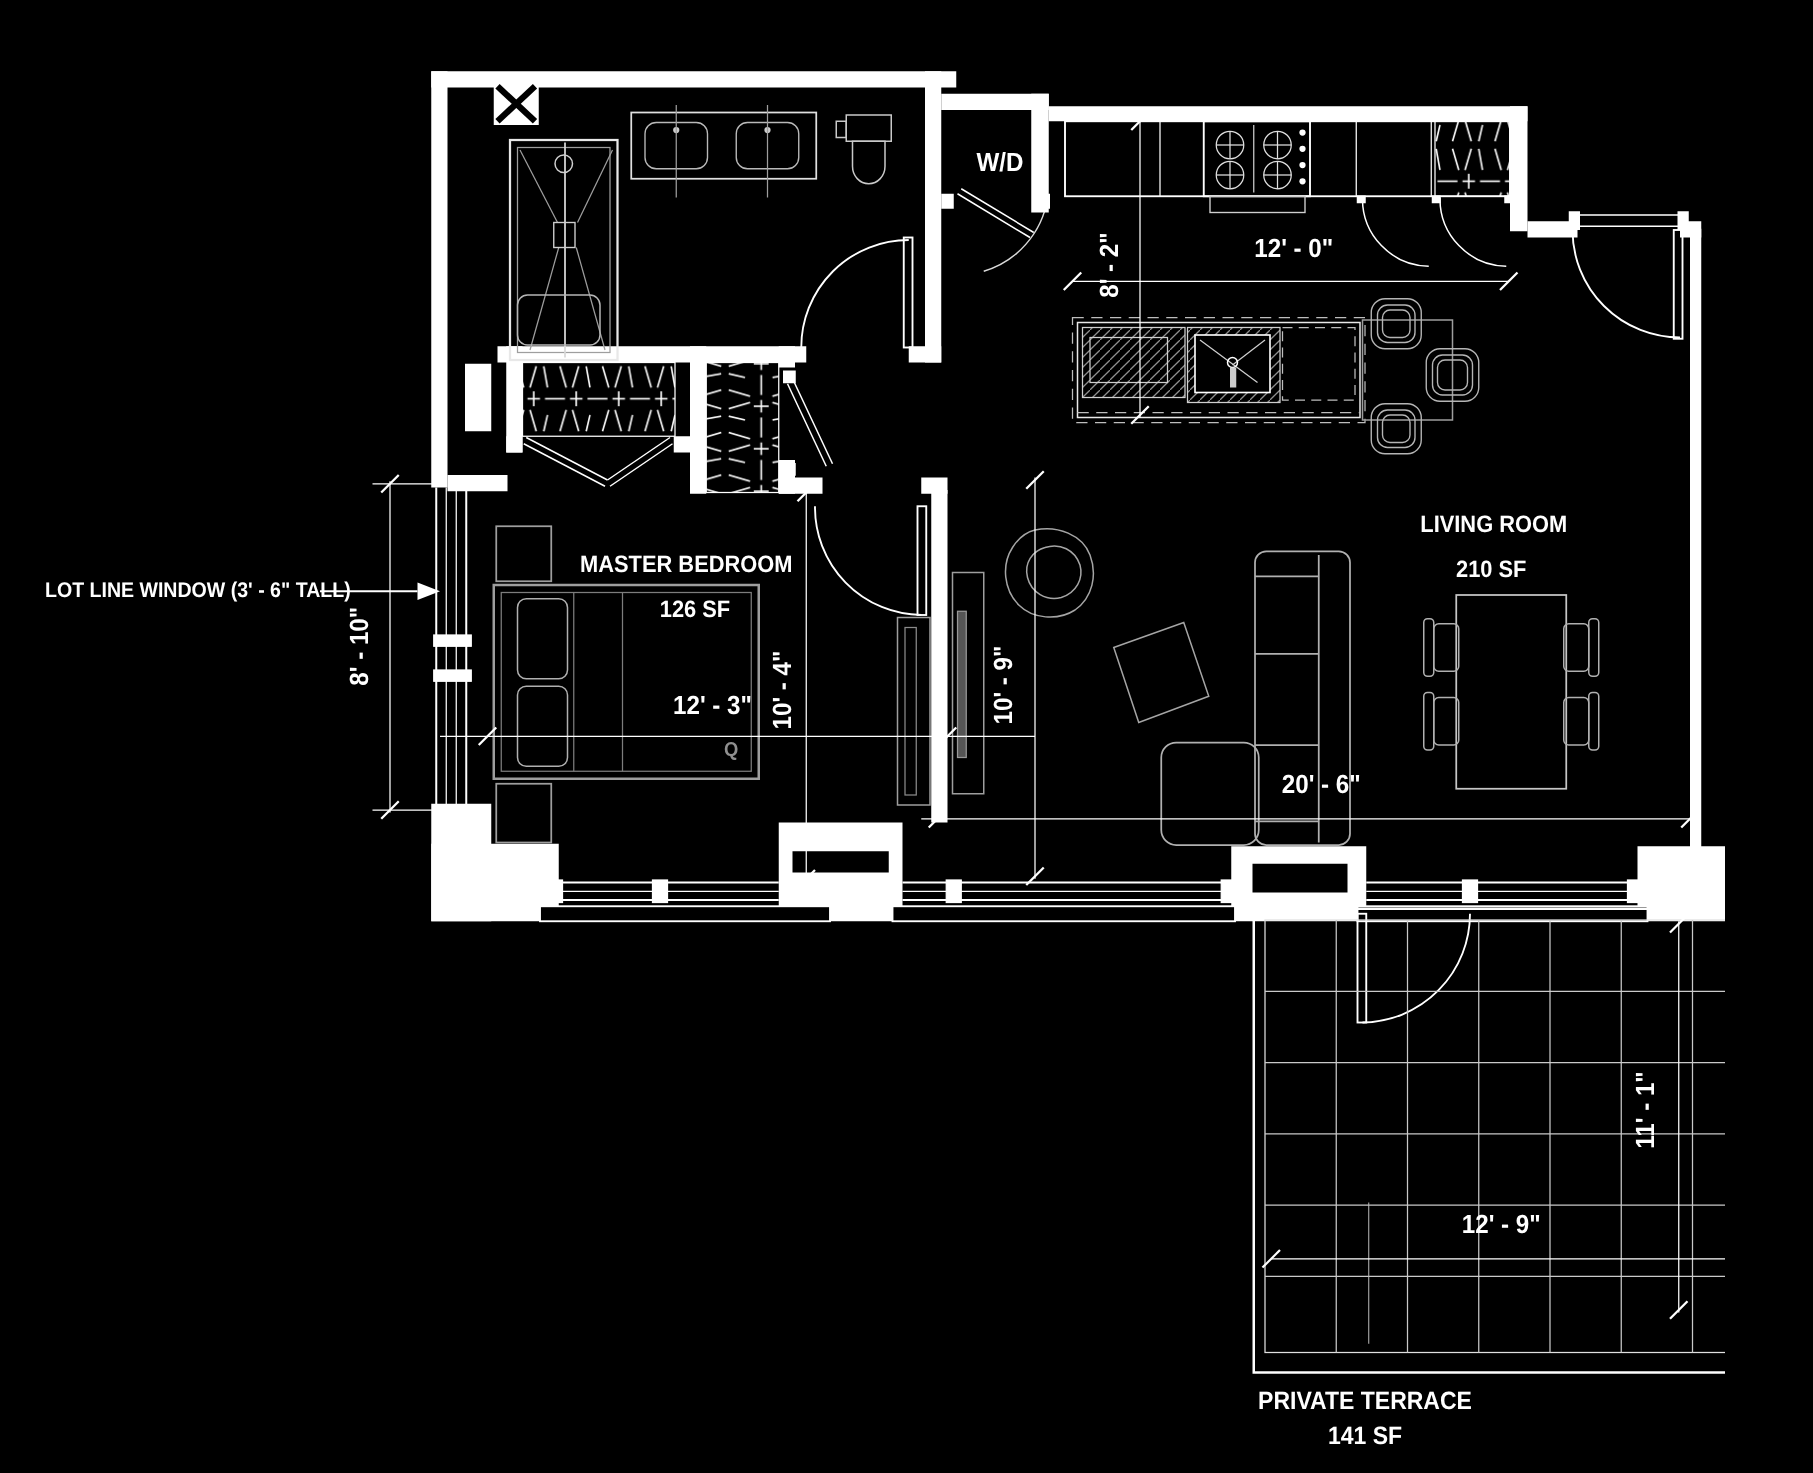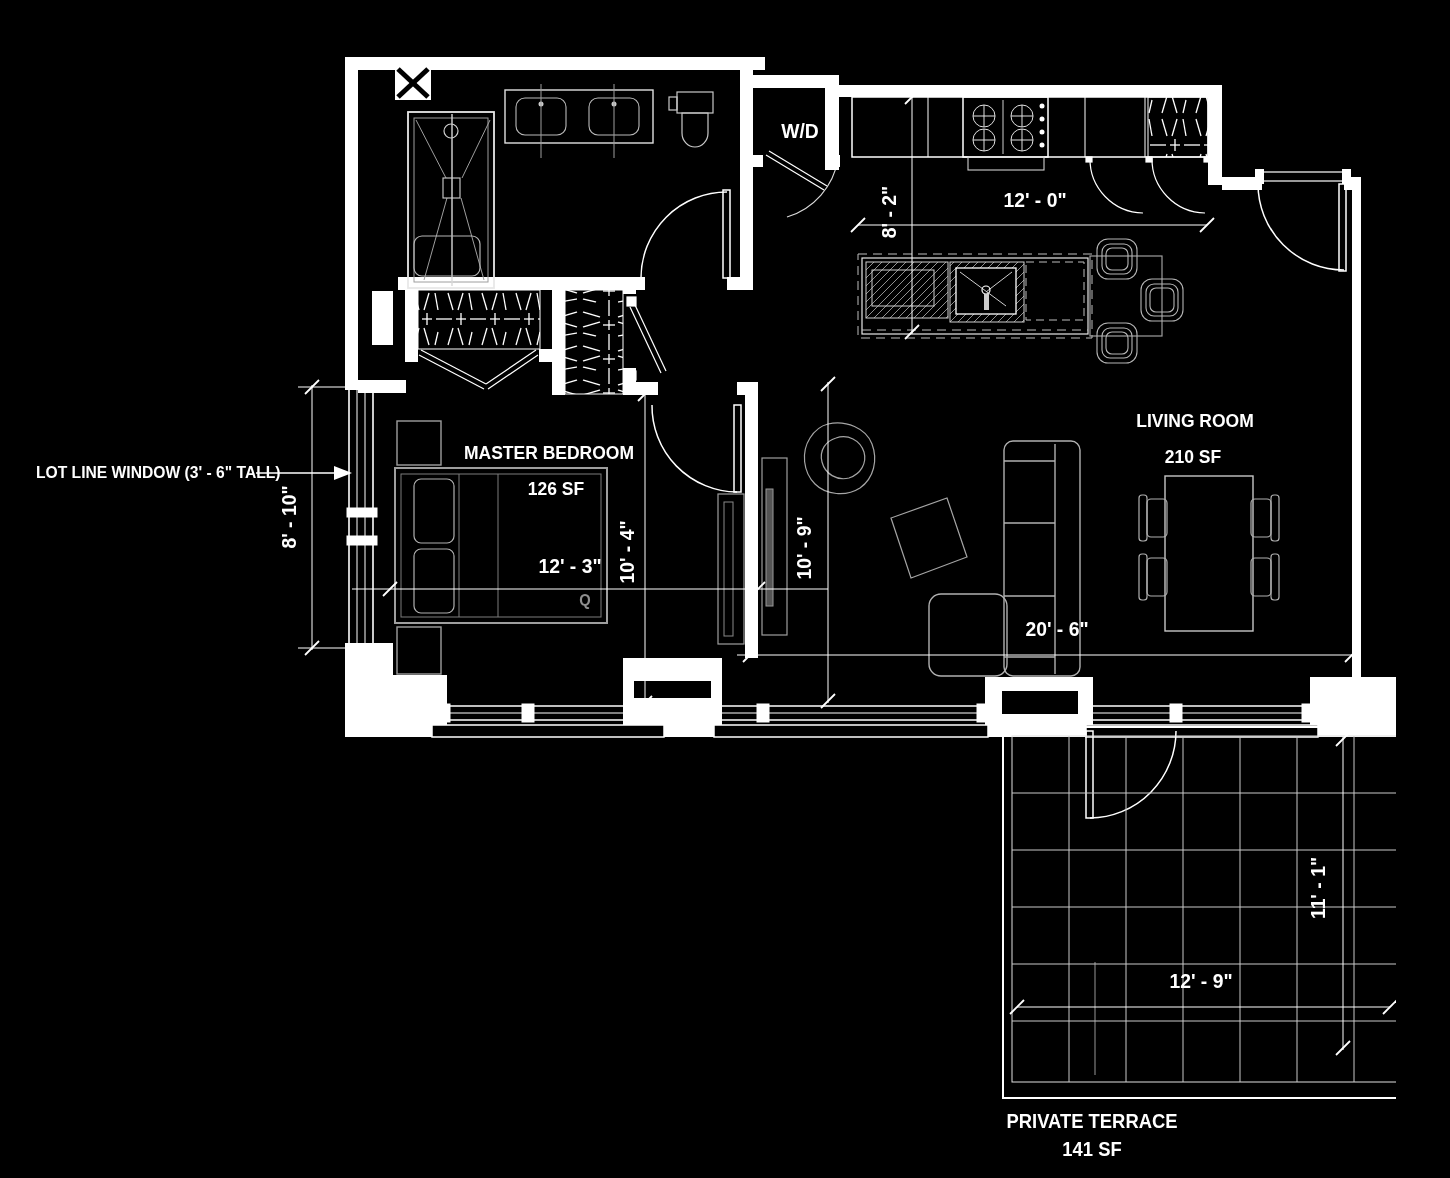--- a/index.html
+++ b/index.html
@@ -1,17 +1,17 @@
 <!DOCTYPE html>
 <html><head>
 <meta charset="utf-8">
 <style>
   html,body{margin:0;padding:0;background:#000;}
   #plan{position:relative;width:1380px;height:1178px;background:#000;overflow:hidden;
-        font-family:"Liberation Sans",sans-serif;padding-left:16px;}
+        font-family:"Liberation Sans",sans-serif;}
   #plan svg{position:absolute;left:0;top:0;}
   .lbl{position:absolute;color:#fff;font-weight:bold;font-size:19px;white-space:nowrap;
        transform:translate(-50%,-50%) scale(0.92,1);line-height:1;}
   .lbl.dim{font-size:21px;}
   .lbl.rot{transform:translate(-50%,-50%) rotate(-90deg) scale(0.92,1);}
   .lbl.note{font-size:17px;transform:translate(0,-50%) scale(0.92,1);transform-origin:left center;}
   .lbl.terr{font-size:20px;text-align:center;}
   .lbl.bedq{color:#8f8f8f;font-size:16px;}
 </style>
 </head>

